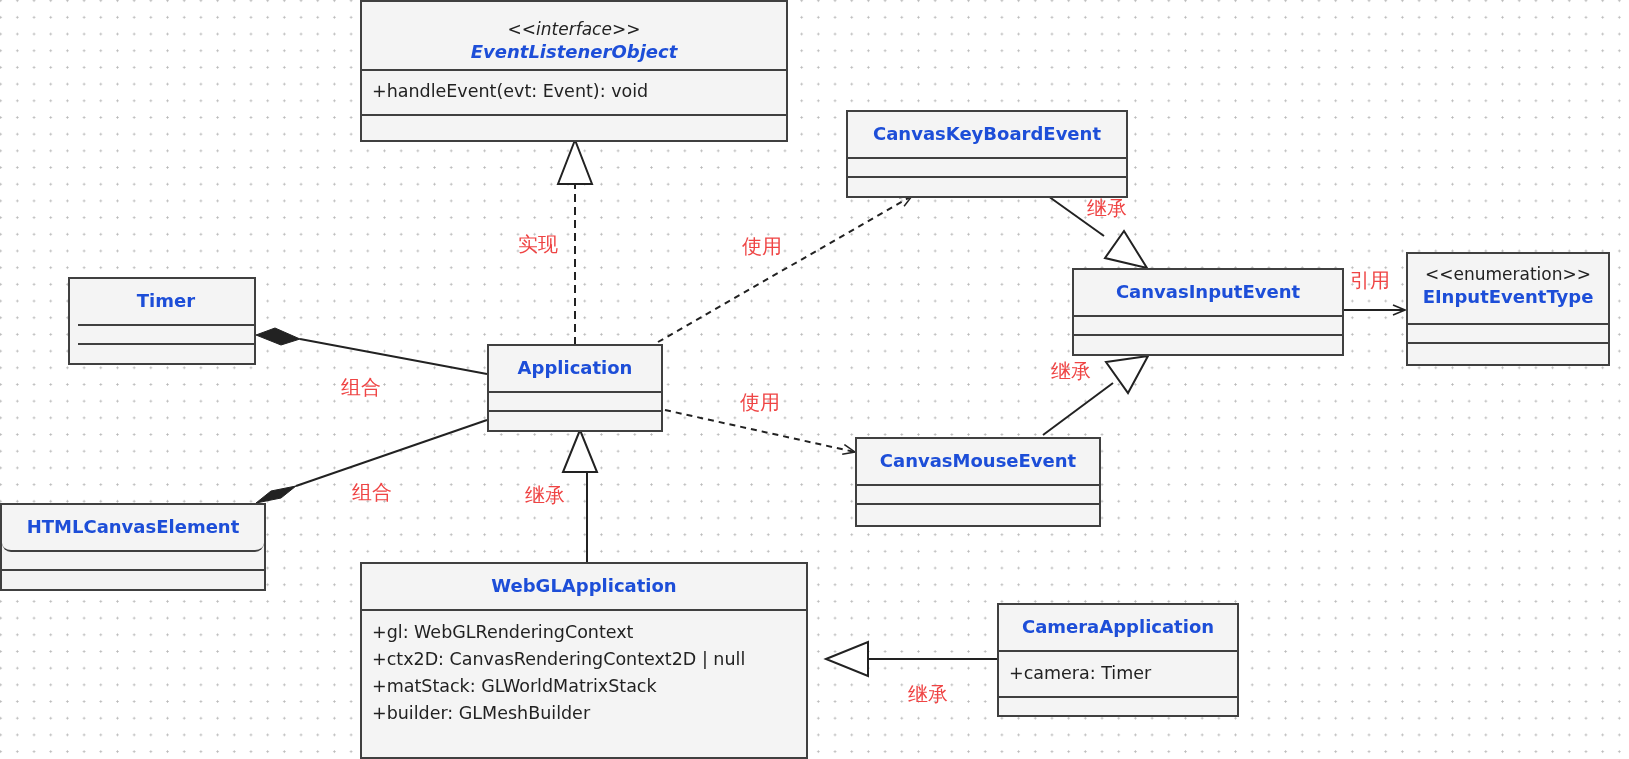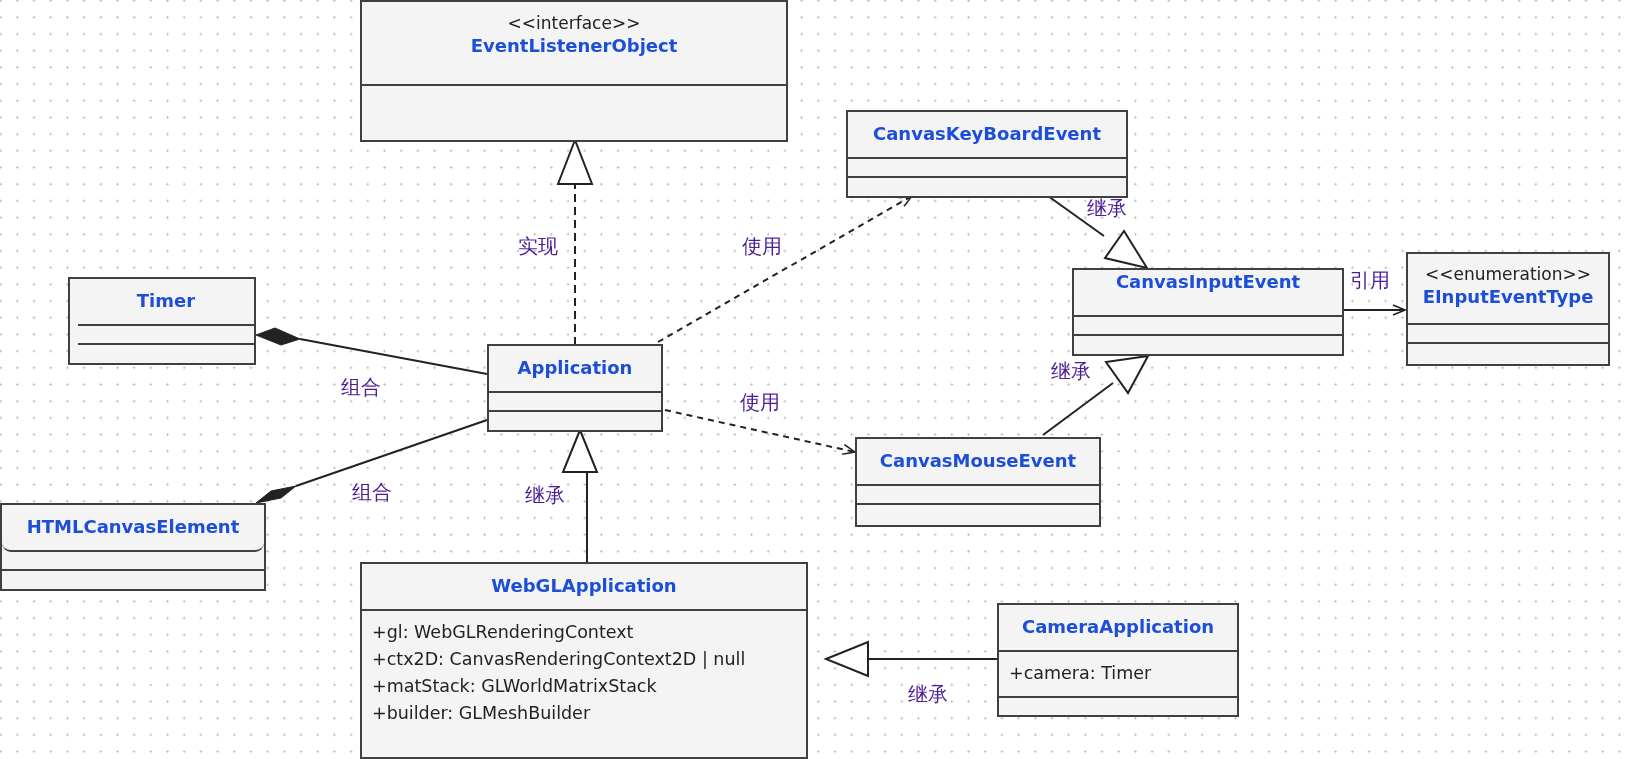--- a/index.html
+++ b/index.html
@@ -15,21 +15,21 @@
   svg.links { position: absolute; left: 0; top: 0; width: 1629px; height: 759px; pointer-events: none; }
   .cls {
     position: absolute; box-sizing: border-box;
     border: 2px solid #404040; background: #f4f4f4;
   }
   .cls .hdr { text-align: center; box-sizing: border-box; border-bottom: 2px solid #404040; }
   .cls .hdr .stereo { font-size: 17px; font-weight: normal; line-height: 22px; color: #222; }
   .cls .hdr .name { font-size: 18px; font-weight: bold; line-height: 24px; color: #1d4ed8; }
   .cls .sec { box-sizing: border-box; border-bottom: 2px solid #404040; padding: 2px 10px; font-size: 17.5px; line-height: 26px; color: #222; white-space: nowrap; }
   .cls .sec:last-child { border-bottom: none; }
-  .lbl { position: absolute; font-size: 20px; color: #4c1d95; white-space: nowrap; line-height: 1; }
+  .lbl { position: absolute; font-size: 20px; color: #ef4444; white-space: nowrap; line-height: 1; }
 </style>
 </head>
 <body>
 
 <svg class="links" viewBox="0 0 1629 759">
   <defs>
     <marker id="open-arrow" markerWidth="14" markerHeight="12" refX="13" refY="6" orient="auto" markerUnits="userSpaceOnUse">
       <path d="M1,1 L13,6 L1,11" fill="none" stroke="#222" stroke-width="1.5"></path>
     </marker>
   </defs>
@@ -76,37 +76,40 @@
     <polygon points="580,430 563,472 597,472" fill="#fff" stroke="#222" stroke-width="2"></polygon>
   </g>
 
   <g>
     <line x1="998" y1="659" x2="868" y2="659" stroke="#222" stroke-width="2"></line>
     <polygon points="826,659 868,642 868,676" fill="#fff" stroke="#222" stroke-width="2"></polygon>
   </g>
 </svg>
 
 <div class="cls" style="left:360px; top:0px; width:428px; height:142px;">
-  <div class="hdr" style="height:84px; padding-top:10px;">
+  <div class="hdr" style="height:69px; padding-top:16px;font-style:italic;">
     <div class="stereo">&lt;&lt;interface&gt;&gt;</div>
     <div class="name">EventListenerObject</div>
+  </div>
+  <div class="sec" style="height:45px; padding-top:7px;">
+    <div>+handleEvent(evt: Event): void</div>
   </div>
   <div class="sec" style="height:18px;"></div>
 </div>
 
 <div class="cls" style="left:846px; top:110px; width:282px; height:88px;">
   <div class="hdr" style="height:47px; padding-top:10px;">
     <div class="name">CanvasKeyBoardEvent</div>
   </div>
   <div class="sec" style="height:19px;"></div>
   <div class="sec" style="height:18px;"></div>
 </div>
 
 <div class="cls" style="left:1072px; top:268px; width:272px; height:88px;">
-  <div class="hdr" style="height:47px; ">
+  <div class="hdr" style="height:47px; padding-top:10px;">
     <div class="name">CanvasInputEvent</div>
   </div>
   <div class="sec" style="height:19px;"></div>
   <div class="sec" style="height:18px;"></div>
 </div>
 
 <div class="cls" style="left:1406px; top:252px; width:204px; height:114px;">
   <div class="hdr" style="height:71px; padding-top:9px;">
     <div class="stereo">&lt;&lt;enumeration&gt;&gt;</div>
     <div class="name">EInputEventType</div>
@@ -162,21 +165,21 @@
 <div class="cls" style="left:997px; top:603px; width:242px; height:114px;">
   <div class="hdr" style="height:47px; padding-top:10px;">
     <div class="name">CameraApplication</div>
   </div>
   <div class="sec" style="height:46px; padding-top:8px;">
     <div>+camera: Timer</div>
   </div>
   <div class="sec" style="height:18px;"></div>
 </div>
 
-<div class="lbl" style="left:518px; top:236px;">实现</div>
+<div class="lbl" style="left:518px; top:236px;font-family:Liberation Mono, monospace;">实现</div>
 <div class="lbl" style="left:742px; top:236px;">使用</div>
 <div class="lbl" style="left:740px; top:392px;">使用</div>
 <div class="lbl" style="left:341px; top:377px;">组合</div>
 <div class="lbl" style="left:352px; top:482px;">组合</div>
 <div class="lbl" style="left:1087px; top:198px;">继承</div>
 <div class="lbl" style="left:1051px; top:361px;">继承</div>
 <div class="lbl" style="left:1350px; top:270px;">引用</div>
 <div class="lbl" style="left:525px; top:485px;">继承</div>
 <div class="lbl" style="left:908px; top:684px;">继承</div>
 

